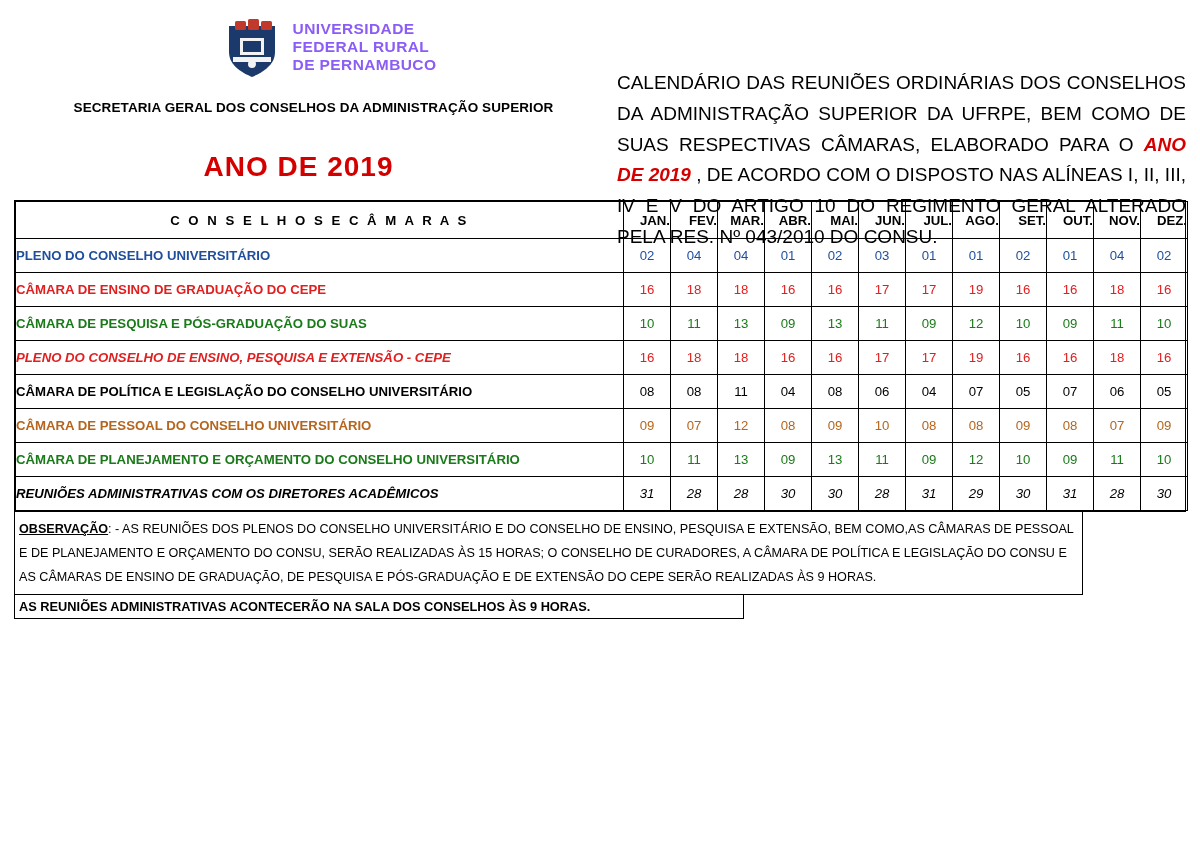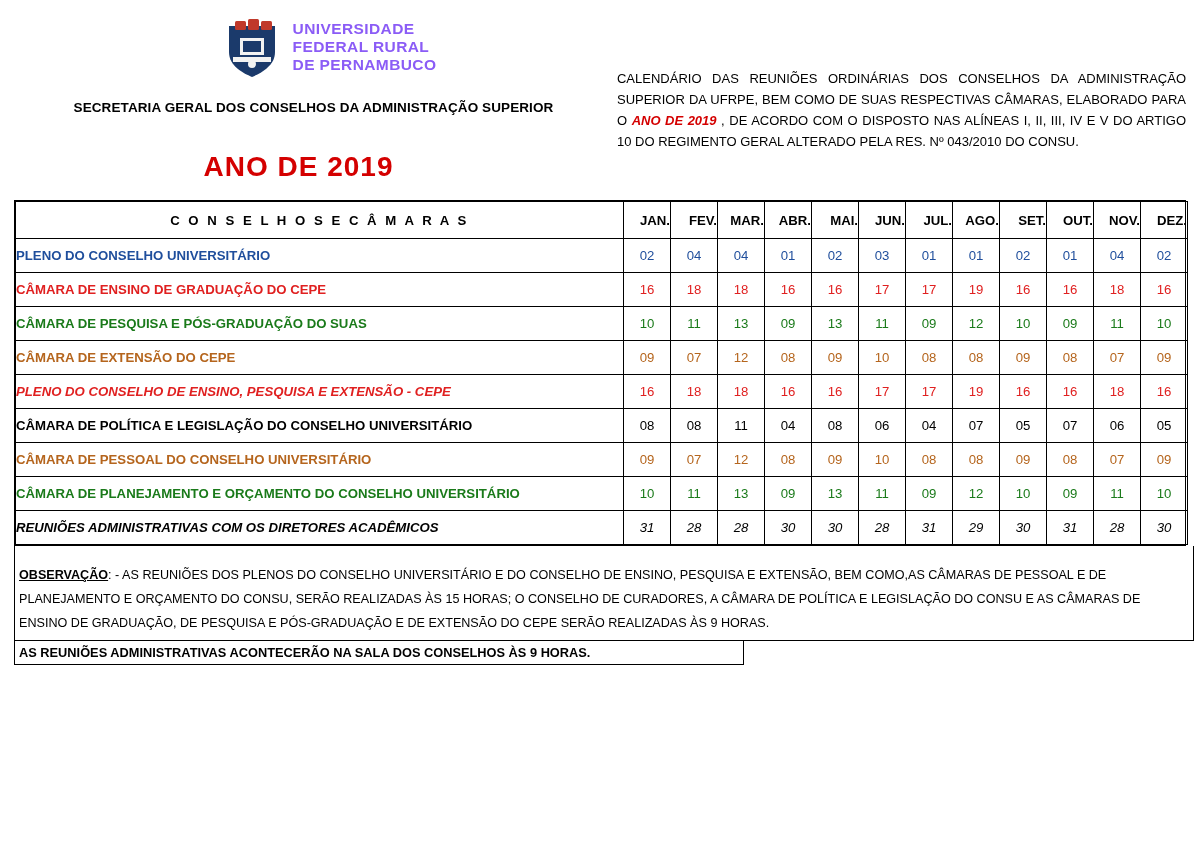--- a/index.html
+++ b/index.html
@@ -72,21 +72,21 @@
     font-weight: bold;
     color: #d40000;
     letter-spacing: 1px;
     margin-left: -30px;
   }
 
   .header-right {
     width: 570px;
     margin-left: 4px;
     padding-top: 58px;
-    font-size: 13px;
+    font-size: 19px;
     line-height: 1.62;
     text-align: justify;
     color: #000;
   }
   .header-right .hl {
     color: #d40000;
     font-weight: bold;
     font-style: italic;
   }
 
@@ -139,24 +139,24 @@
     vertical-align: middle;
     text-align: center;
     font-size: 13.2px;
   }
   tr.italic td { font-style: italic; }
 
   
   .obs {
     border: 1.5px solid #000;
     border-top: none;
-    width: 1180px;
+    width: 1069px;
     margin: 0 14px;
     box-sizing: border-box;
-    padding: 17px 4px 4px 4px;
+    padding: 5px 4px 4px 4px;
     font-size: 12.6px;
     line-height: 1.92;
   }
   .obs u { text-decoration: underline; }
   .obs .label { font-weight: bold; }
 
   .admin-note {
     border: 1.5px solid #000;
     border-top: none;
     width: 730px;
@@ -305,35 +305,20 @@
             <td class="row-val" style="color: rgb(26, 122, 26);">13</td>
             <td class="row-val" style="color: rgb(26, 122, 26);">11</td>
             <td class="row-val" style="color: rgb(26, 122, 26);">09</td>
             <td class="row-val" style="color: rgb(26, 122, 26);">12</td>
             <td class="row-val" style="color: rgb(26, 122, 26);">10</td>
             <td class="row-val" style="color: rgb(26, 122, 26);">09</td>
             <td class="row-val" style="color: rgb(26, 122, 26);">11</td>
             <td class="row-val" style="color: rgb(26, 122, 26);">10</td>
           </tr>
           <tr>
-            <td class="row-name" style="color: rgb(181, 101, 29);">CÂMARA DE EXTENSÃO DO CEPE</td>
-            <td class="row-val" style="color: rgb(181, 101, 29);">09</td>
-            <td class="row-val" style="color: rgb(181, 101, 29);">07</td>
-            <td class="row-val" style="color: rgb(181, 101, 29);">12</td>
-            <td class="row-val" style="color: rgb(181, 101, 29);">08</td>
-            <td class="row-val" style="color: rgb(181, 101, 29);">09</td>
-            <td class="row-val" style="color: rgb(181, 101, 29);">10</td>
-            <td class="row-val" style="color: rgb(181, 101, 29);">08</td>
-            <td class="row-val" style="color: rgb(181, 101, 29);">08</td>
-            <td class="row-val" style="color: rgb(181, 101, 29);">09</td>
-            <td class="row-val" style="color: rgb(181, 101, 29);">08</td>
-            <td class="row-val" style="color: rgb(181, 101, 29);">07</td>
-            <td class="row-val" style="color: rgb(181, 101, 29);">09</td>
-          </tr>
-          <tr>
             <td class="row-name" style="color: rgb(224, 32, 32); font-style: italic;">PLENO DO CONSELHO DE ENSINO, PESQUISA E EXTENSÃO - CEPE</td>
             <td class="row-val" style="color: rgb(224, 32, 32);">16</td>
             <td class="row-val" style="color: rgb(224, 32, 32);">18</td>
             <td class="row-val" style="color: rgb(224, 32, 32);">18</td>
             <td class="row-val" style="color: rgb(224, 32, 32);">16</td>
             <td class="row-val" style="color: rgb(224, 32, 32);">16</td>
             <td class="row-val" style="color: rgb(224, 32, 32);">17</td>
             <td class="row-val" style="color: rgb(224, 32, 32);">17</td>
             <td class="row-val" style="color: rgb(224, 32, 32);">19</td>
             <td class="row-val" style="color: rgb(224, 32, 32);">16</td>

